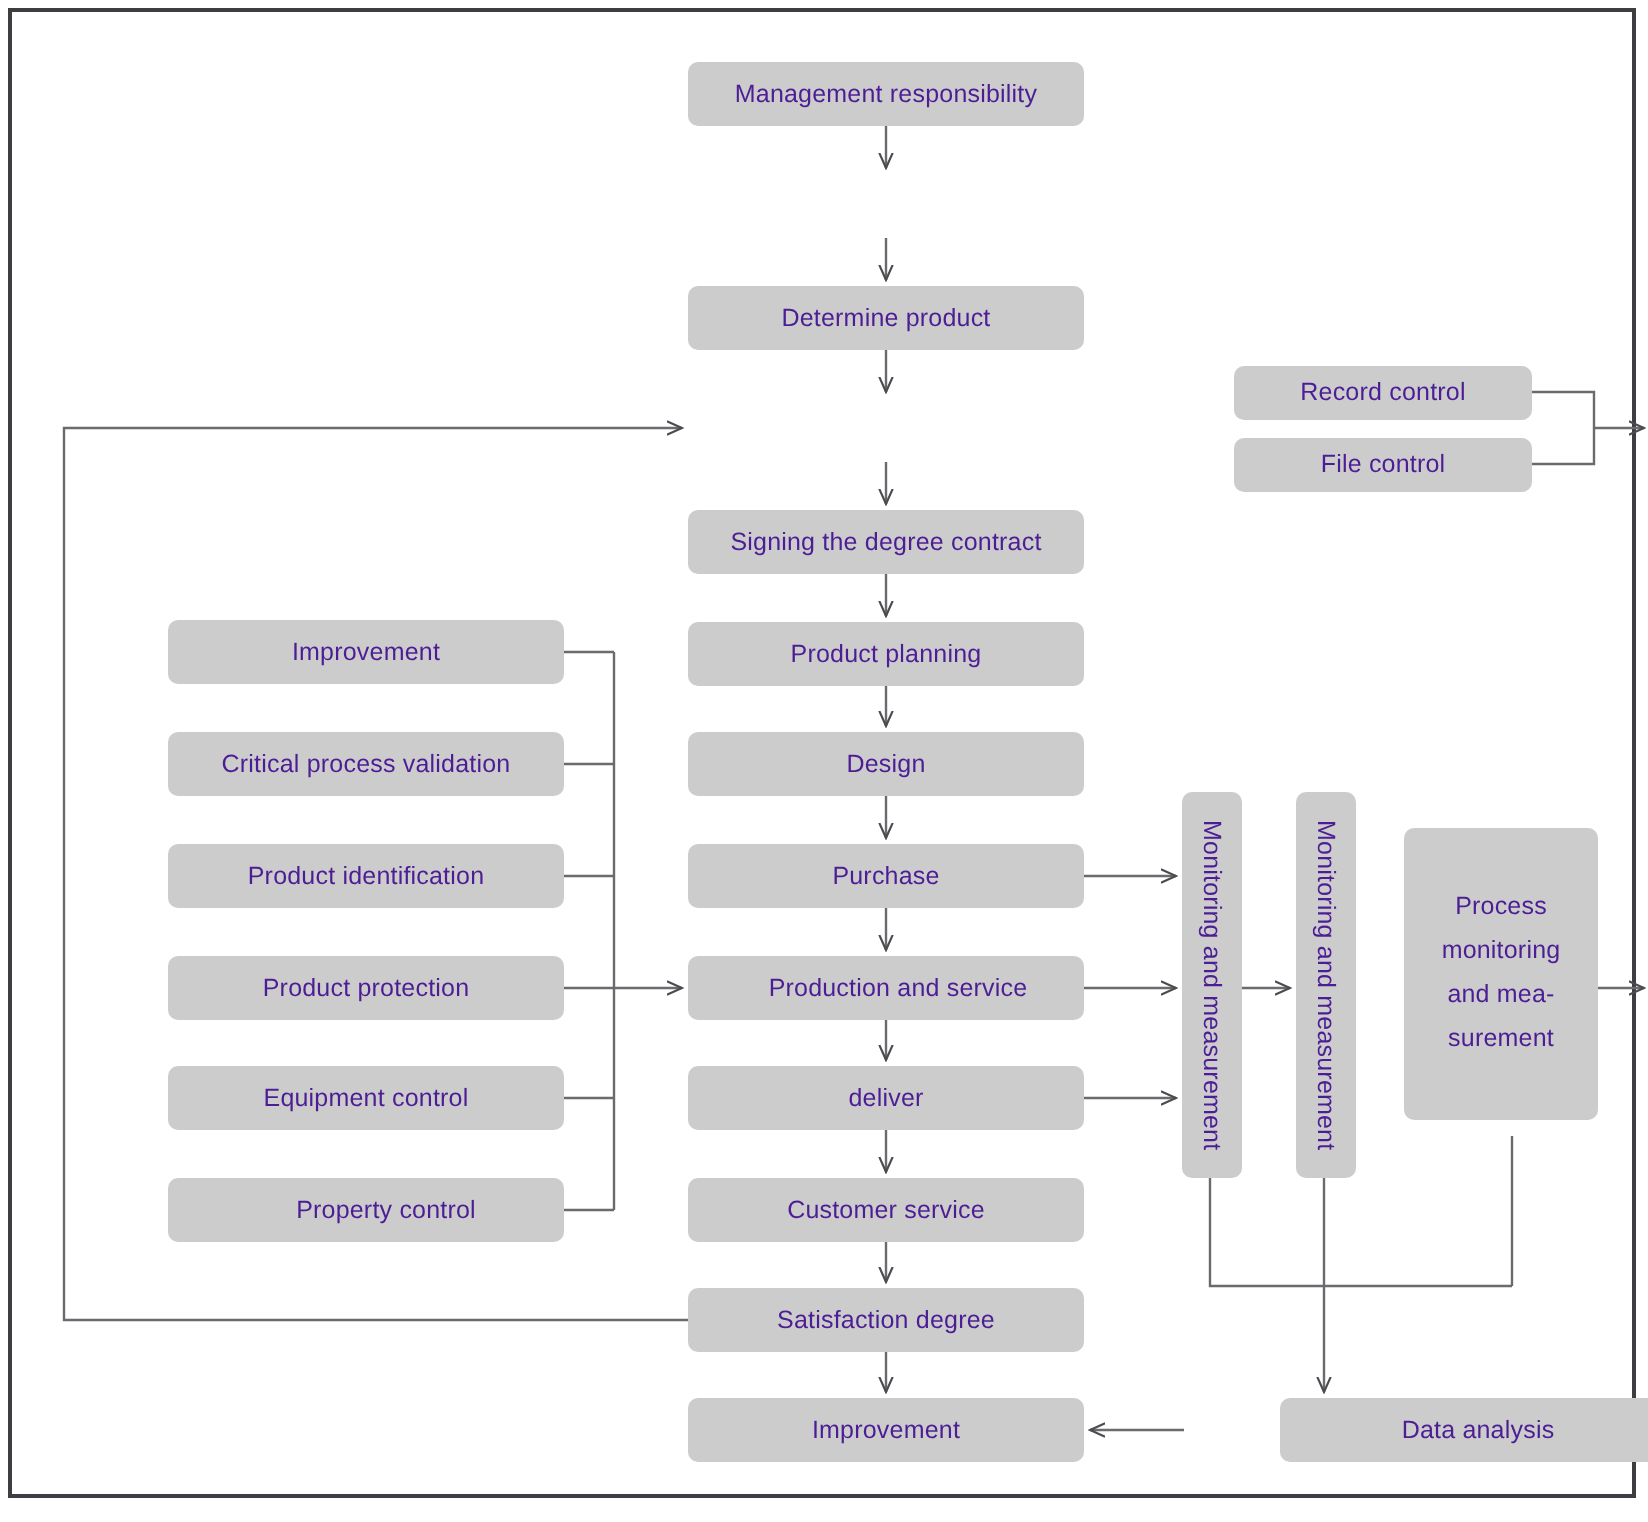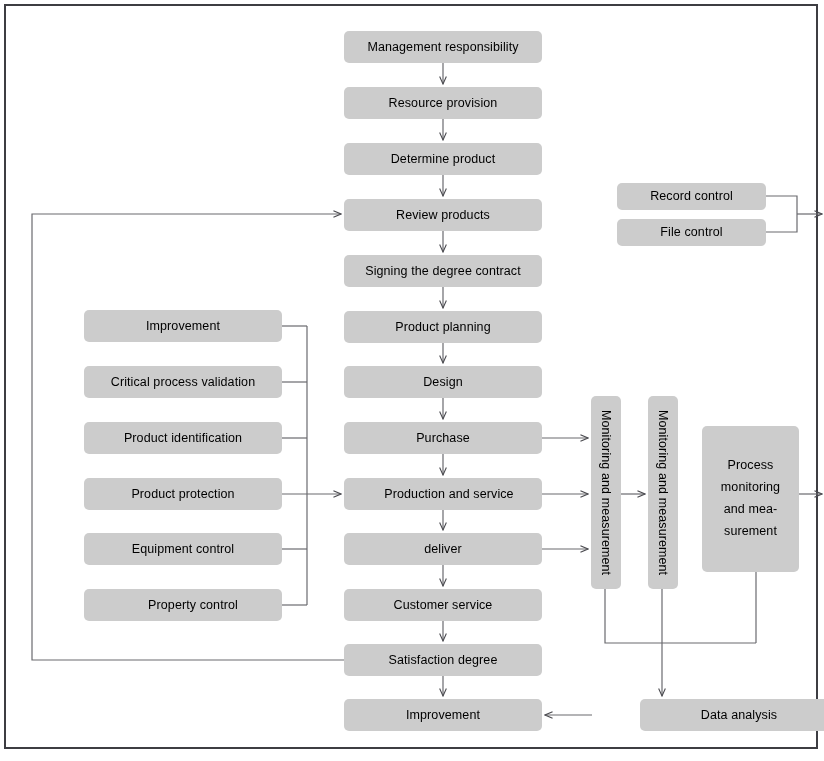--- a/index.html
+++ b/index.html
@@ -30,21 +30,21 @@
     position: absolute;
     left: 0;
     top: 0;
     width: 824px;
     height: 761px;
   }
   .node {
     position: absolute;
     background: #cccccc;
     border-radius: 5px;
-    color: #000000;
+    color: #4c1d95;
     font-size: 12.5px;
     display: flex;
     align-items: center;
     justify-content: center;
     text-align: center;
     box-sizing: border-box;
     line-height: 1.45;
     letter-spacing: 0.1px;
   }
   .node.vertical {
@@ -108,23 +108,21 @@
 
       <path d="M 605 589 L 605 643 L 756 643"></path>
       <line x1="756" y1="568" x2="756" y2="643"></line>
       <line x1="662" y1="589" x2="662" y2="696" marker-end="url(#arrow)"></line>
 
       <line x1="592" y1="715" x2="545" y2="715" marker-end="url(#arrow)"></line>
     </g>
   </svg>
 
   <div class="node" style="left:344px;top:31px;width:198px;height:32px;">Management responsibility</div>
-  <div class="node" style="left:344px;top:87px;width:198px;height:32px;">Resource provision</div>
   <div class="node" style="left:344px;top:143px;width:198px;height:32px;">Determine product</div>
-  <div class="node" style="left:344px;top:199px;width:198px;height:32px;">Review products</div>
   <div class="node" style="left:344px;top:255px;width:198px;height:32px;">Signing the degree contract</div>
   <div class="node" style="left:344px;top:311px;width:198px;height:32px;">Product planning</div>
   <div class="node" style="left:344px;top:366px;width:198px;height:32px;">Design</div>
   <div class="node" style="left:344px;top:422px;width:198px;height:32px;">Purchase</div>
   <div class="node" style="left:344px;top:478px;width:198px;height:32px;padding-left:12px;">Production and service</div>
   <div class="node" style="left:344px;top:533px;width:198px;height:32px;">deliver</div>
   <div class="node" style="left:344px;top:589px;width:198px;height:32px;">Customer service</div>
   <div class="node" style="left:344px;top:644px;width:198px;height:32px;">Satisfaction degree</div>
   <div class="node" style="left:344px;top:699px;width:198px;height:32px;">Improvement</div>
 
@@ -134,21 +132,21 @@
   <div class="node" style="left:84px;top:478px;width:198px;height:32px;">Product protection</div>
   <div class="node" style="left:84px;top:533px;width:198px;height:32px;">Equipment control</div>
   <div class="node" style="left:84px;top:589px;width:198px;height:32px;padding-left:20px;">Property control</div>
 
   <div class="node" style="left:617px;top:183px;width:149px;height:27px;">Record control</div>
   <div class="node" style="left:617px;top:219px;width:149px;height:27px;">File control</div>
 
   <div class="node vertical" style="left:591px;top:396px;width:30px;height:193px;">Monitoring and measurement</div>
   <div class="node vertical" style="left:648px;top:396px;width:30px;height:193px;">Monitoring and measurement</div>
 
-  <div class="node multiline" style="left:702px;top:426px;width:97px;height:146px;flex-direction:column;">
+  <div class="node multiline" style="left:702px;top:414px;width:97px;height:146px;flex-direction:column;">
     <span>Process</span>
     <span>monitoring</span>
     <span>and mea-</span>
     <span>surement</span>
   </div>
 
   <div class="node" style="left:592px;top:699px;width:198px;height:32px;margin-left:48px;">Data analysis</div>
 
 </div>
 

